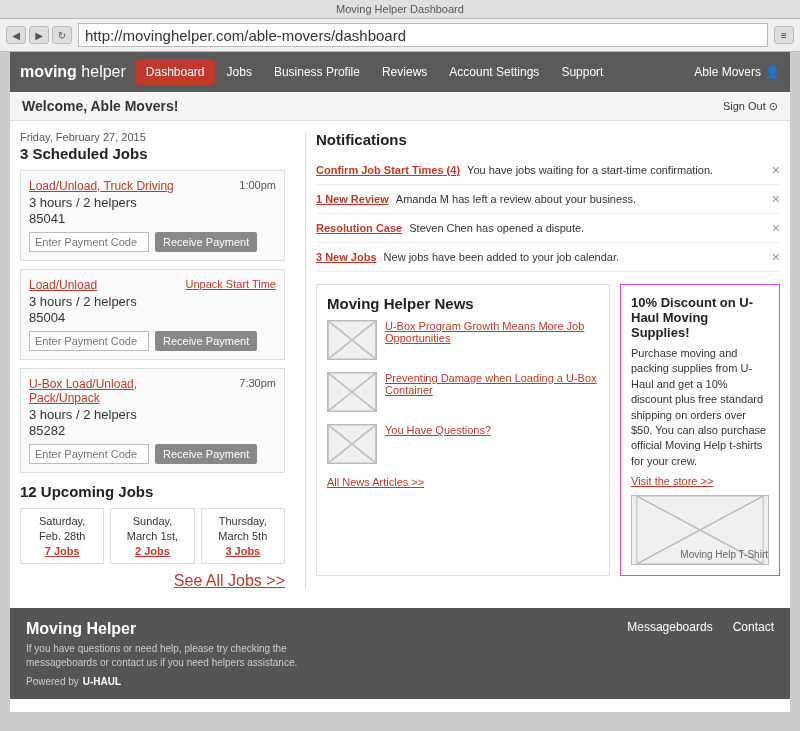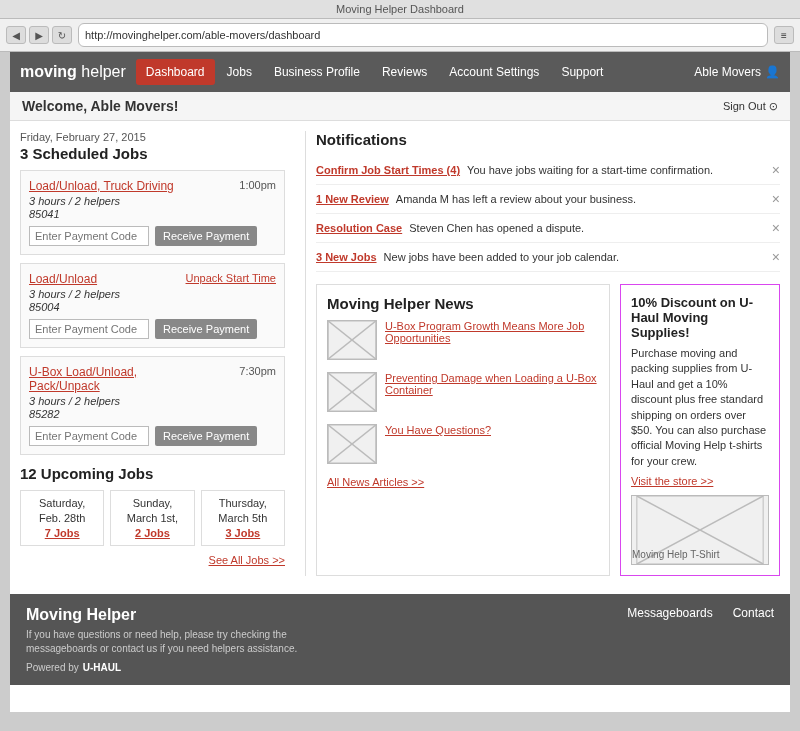--- a/index.html
+++ b/index.html
@@ -32,23 +32,23 @@
       width: 20px; height: 18px;
       font-size: 10px;
       cursor: pointer;
       display: flex; align-items: center; justify-content: center;
       color: #555;
     }
     .browser-address-bar {
       flex: 1;
       border: 1px solid #bbb;
       background: white;
-      border-radius: 6px;
+      border-radius: 0;
       padding: 11px 6px;
-      font-size: 11px;
+      font-size: 15px;
       color: #333;
       height: 20px;
     }
     .browser-menu-btn {
       width: 20px; height: 18px;
       background: #ddd;
       border: 1px solid #bbb;
       border-radius: 3px;
       display: flex; align-items: center; justify-content: center;
       font-size: 10px; cursor: pointer;
@@ -166,24 +166,23 @@
       text-decoration: underline;
       font-size: 12px;
       cursor: pointer;
     }
     .job-time {
       font-size: 11px;
       color: #555;
       margin-left: 48px;
     }
     .job-detail {
-      font-size: 11px;
+      font-size: 13px;
       color: #333;
       margin-bottom: 1px;
-      font-style: italic;
     }
     .confirm-link {
       font-size: 11px;
       color: #c0392b;
       text-decoration: underline;
       cursor: pointer;
       float: right;
     }
     .job-actions {
       display: flex;
@@ -230,21 +229,21 @@
     }
     .upcoming-jobs-count {
       color: #c0392b;
       font-weight: bold;
       cursor: pointer;
       text-decoration: underline;
     }
     .see-all-link {
       color: #c0392b;
       text-decoration: underline;
-      font-size: 11px;
+      font-size: 16px;
       cursor: pointer;
       display: block;
       text-align: right;
     }
 
     
     .right-column {
       flex: 1;
     }
 
@@ -618,21 +617,21 @@
         <div class="promo-section">
           <div class="promo-title">10% Discount on U-Haul Moving Supplies!</div>
           <div class="promo-text">Purchase moving and packing supplies from U-Haul and get a 10% discount plus free standard shipping on orders over $50. You can also purchase official Moving Help t-shirts for your crew.</div>
           <a class="promo-link">Visit the store &gt;&gt;</a>
           <div class="promo-img">
             <svg viewBox="0 0 130 70" xmlns="http://www.w3.org/2000/svg" width="100%" height="100%">
               <rect width="130" height="70" fill="#f0f0f0" stroke="#bbb"></rect>
               <line x1="0" y1="0" x2="130" y2="70" stroke="#bbb" stroke-width="1.5"></line>
               <line x1="130" y1="0" x2="0" y2="70" stroke="#bbb" stroke-width="1.5"></line>
             </svg>
-            <div class="promo-img-label" style="position:absolute;bottom:4px;left:0;right:0;text-align:left;">Moving Help T-Shirt</div>
+            <div class="promo-img-label" style="position:absolute;bottom:4px;left:0;right:0;text-align:right;">Moving Help T-Shirt</div>
           </div>
         </div>
 
       </div>
     </div>
   </div>
 
   <div class="footer">
     <div class="footer-left">
       <div class="footer-logo">Moving Helper</div>

